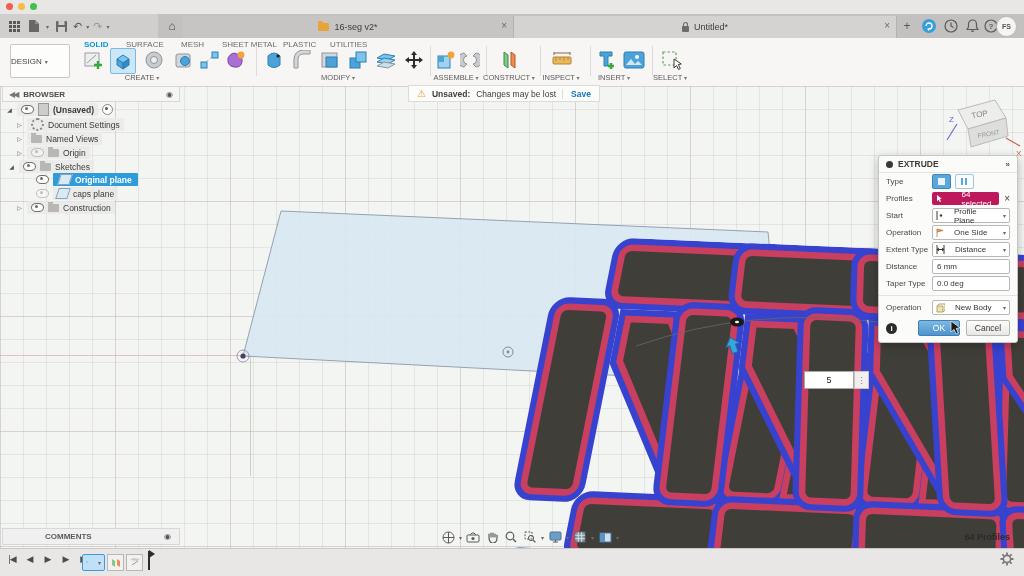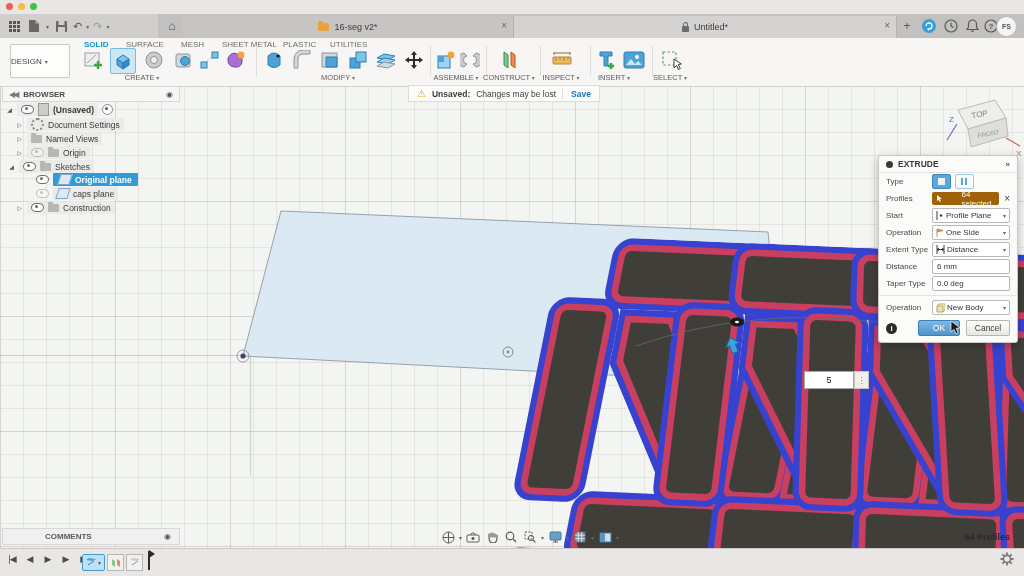--- a/index.html
+++ b/index.html
@@ -81,24 +81,24 @@
   .dialog{left:878px;top:155px;width:138px;background:#fbfbfa;border:1px solid #c8c7c6;border-radius:3px;
           box-shadow:0 3px 10px rgba(0,0,0,.25);padding-bottom:6px;}
   .dlg-hd{height:16px;display:flex;align-items:center;gap:5px;padding:0 7px;border-bottom:1px solid #e4e3e2;
           font-size:8.5px;font-weight:bold;color:#3c3a38;justify-content:center;}
   .dlg-hd .dot{width:7px;height:7px;border-radius:50%;background:#3a3836;}
   .dlg-hd .expand{margin-left:auto;color:#555;font-size:8px;}
   .dlg-row{display:flex;align-items:center;height:17px;padding:0 7px;font-size:8px;color:#4a4846;}
   .dlg-row .lbl{width:46px;flex:none;}
   .type-ic{width:17px;height:13px;border:1px solid #9ec7e4;border-radius:2px;margin-right:4px;display:flex;align-items:center;justify-content:center;}
   .type-ic.on{background:#59a7dc;border-color:#3d86bb;}
-  .chip{background:#a16207;color:#fff;height:13px;display:flex;align-items:center;gap:19px;padding:0 5px;border-radius:2px;font-size:8px;}
+  .chip{background:#be185d;color:#fff;height:13px;display:flex;align-items:center;gap:19px;padding:0 5px;border-radius:2px;font-size:8px;}
   .chip-x{margin-left:5px;color:#444;font-size:10px;}
   .sel{flex:1;height:13px;background:#fff;border:1px solid #b9b8b7;border-radius:2px;display:flex;align-items:center;
-       gap:2px;padding:0 3px;font-size:8px;color:#333;}
+       gap:10px;padding:0 3px;font-size:8px;color:#333;}
   .sel .cv{flex:1;}
   .sel::after{content:"\25BE";font-size:6px;color:#666;}
   .inp{flex:1;height:13px;background:#fff;border:1px solid #b9b8b7;border-radius:2px;display:flex;align-items:center;
        padding:0 4px;font-size:8px;color:#333;}
   .dlg-div{height:1px;background:#e4e3e2;margin:3px 0;}
   .dlg-ft{display:flex;align-items:center;padding:4px 7px 0 7px;gap:6px;}
   .info-i{width:11px;height:11px;border-radius:50%;background:#2e2c2a;color:#fff;font-size:8px;font-weight:bold;
           display:flex;align-items:center;justify-content:center;}
   .okbtn{margin-left:auto;width:40px;height:14px;background:linear-gradient(#7db9e2,#4f94cd);border:1px solid #3f7fb5;
          border-radius:2px;color:#fff;font-size:8.5px;display:flex;align-items:center;justify-content:center;position:relative;}

